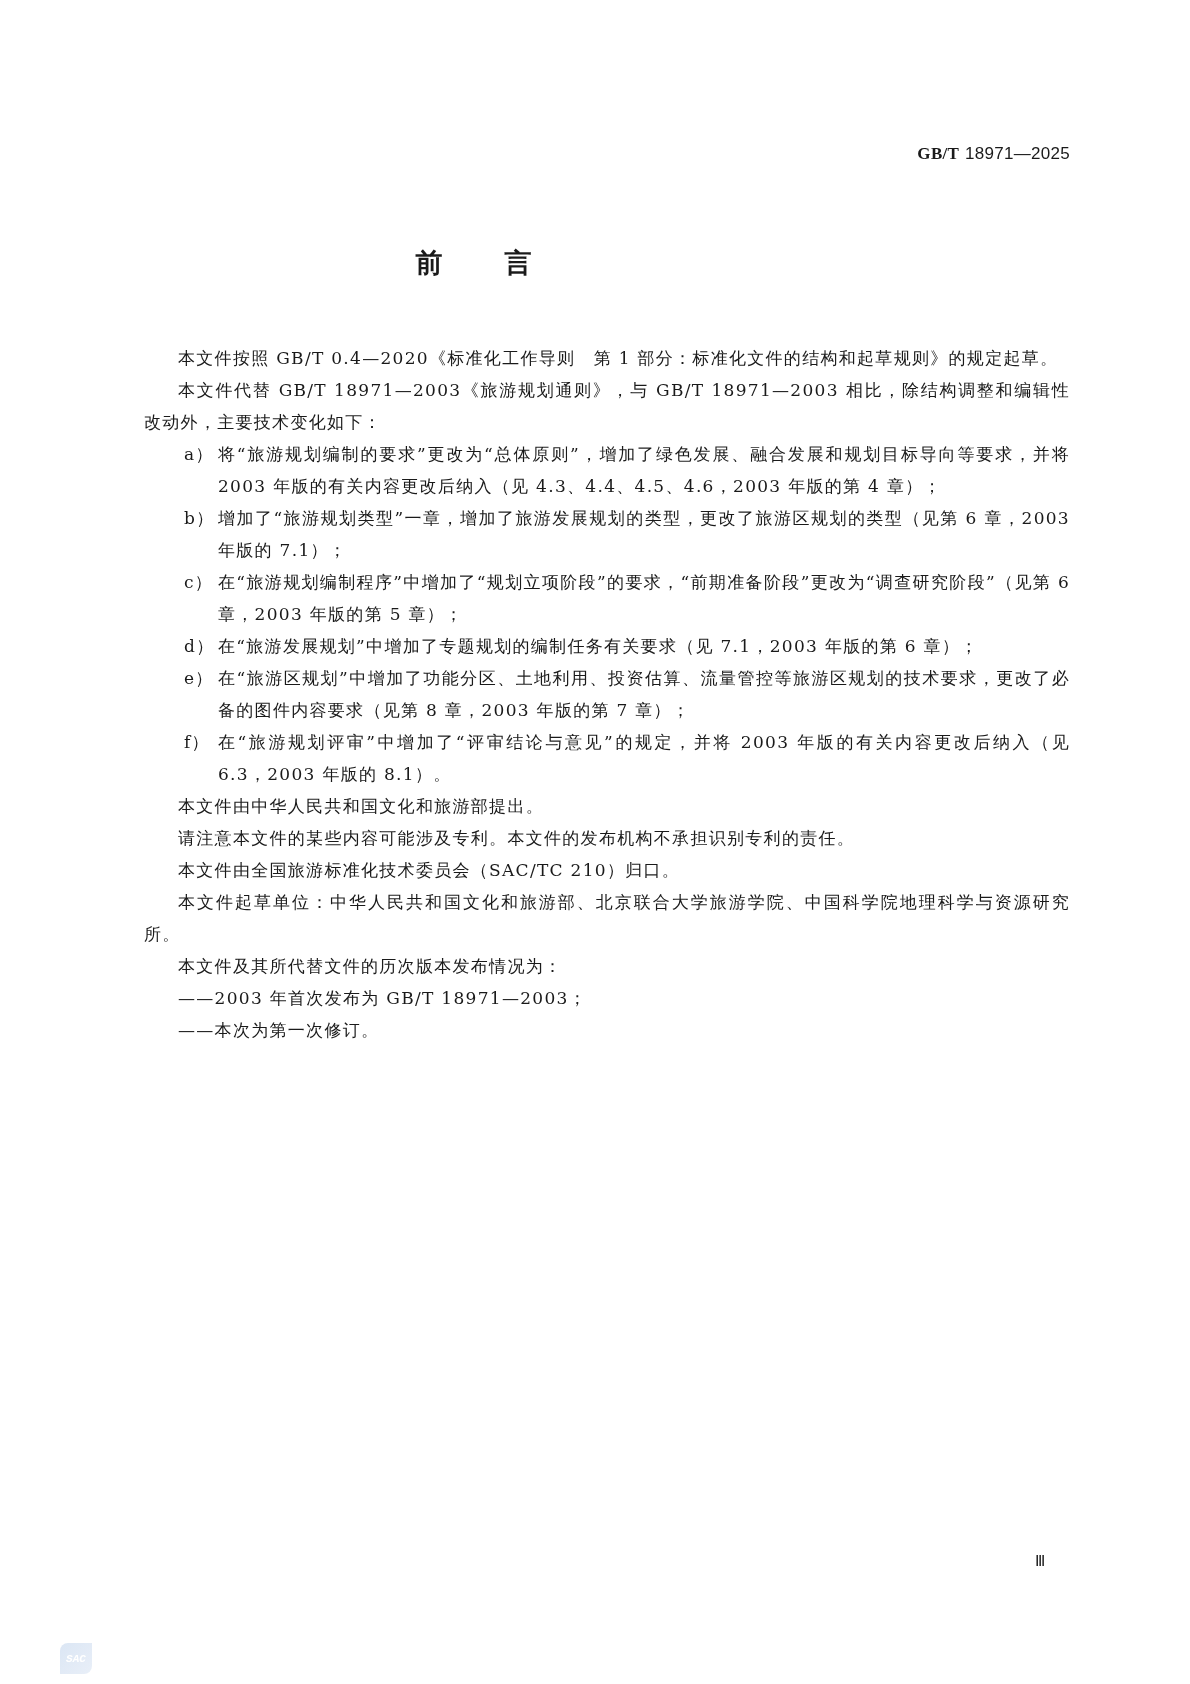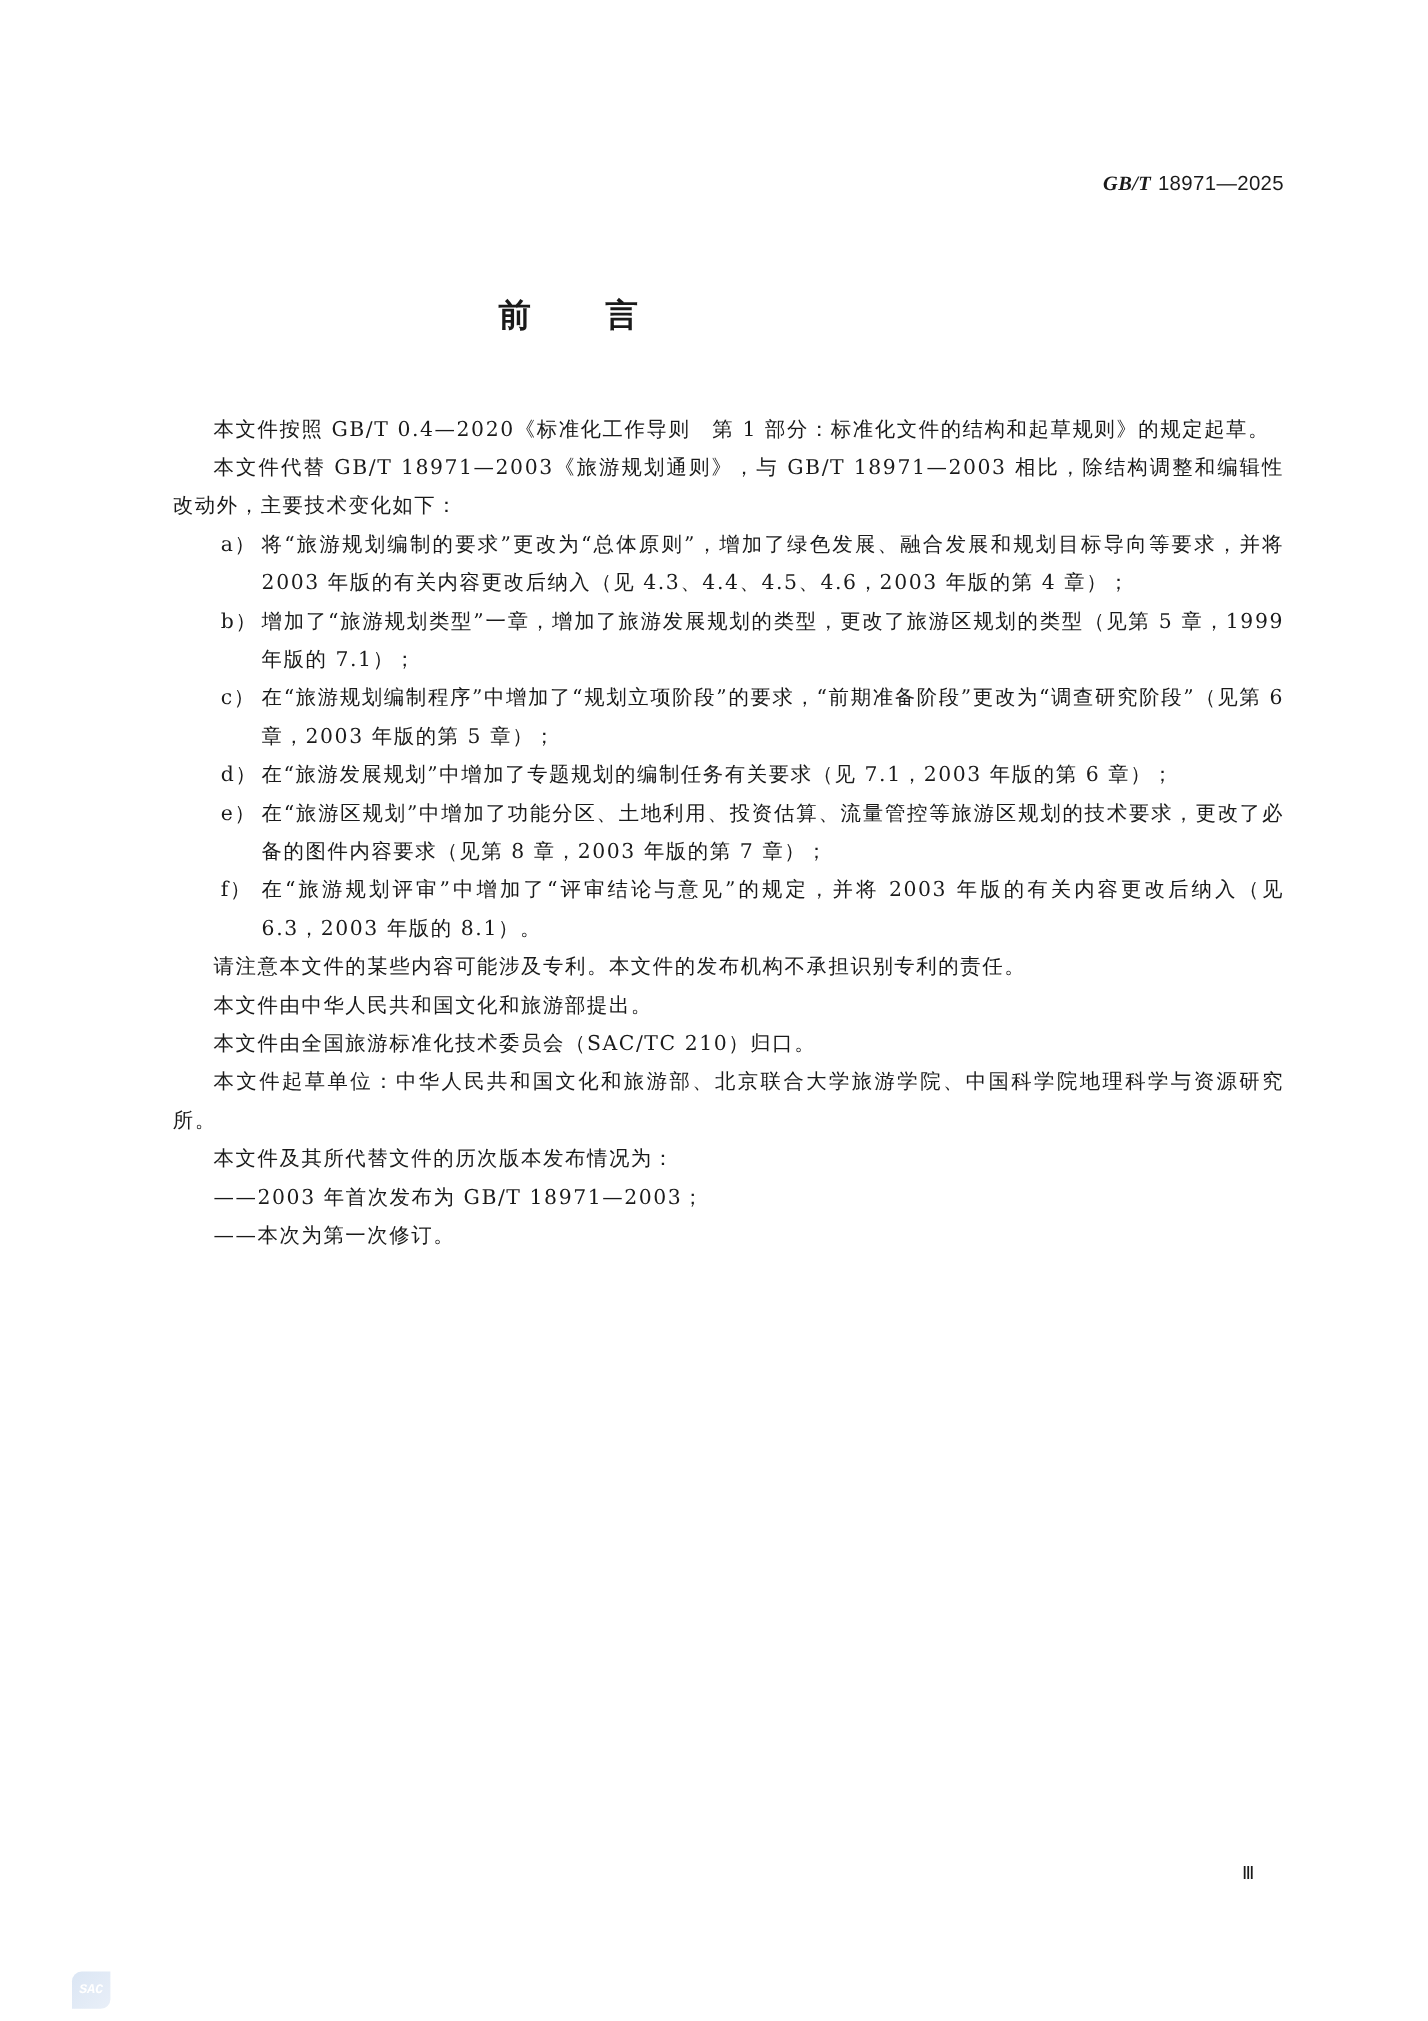--- a/index.html
+++ b/index.html
@@ -5,21 +5,21 @@
     html, body { margin: 0; padding: 0; background: #ffffff; }
     body {
       width: 1190px; height: 1684px; position: relative; overflow: hidden;
       font-family: "DejaVu Serif", "Liberation Serif", serif;
       color: #1a1a1a;
     }
     .std-number {
       position: absolute; top: 143px; right: 120px;
       font-size: 17px; letter-spacing: 0.3px;
     }
-    .std-number .gb { font-weight: bold; font-family: "Liberation Serif", serif; font-style: italic; }
+    .std-number .gb { font-weight: bold; font-family: "Liberation Serif", serif; }
     .std-number .num { font-family: "Liberation Sans", sans-serif; }
     .title {
       position: absolute; top: 245px; left: 0; width: 947px; text-align: center;
       font-size: 27px; font-weight: bold; letter-spacing: 62px;
       font-family: "DejaVu Sans", sans-serif;
       padding-left: 62px; box-sizing: border-box;
     }
     .body {
       position: absolute; top: 342px; left: 144px; width: 926px;
       font-size: 17px; line-height: 32px; letter-spacing: 1.3px;
@@ -55,41 +55,41 @@
 <div class="body">
   <div class="p">本文件按照 GB/T 0.4—2020《标准化工作导则　第 1 部分：标准化文件的结构和起草规则》的规定起草。</div>
   <div class="p">本文件代替 GB/T 18971—2003《旅游规划通则》，与 GB/T 18971—2003 相比，除结构调整和编辑性改动外，主要技术变化如下：</div>
 
   <div class="item">
     <span class="label">a）</span>
     <span class="text">将“旅游规划编制的要求”更改为“总体原则”，增加了绿色发展、融合发展和规划目标导向等要求，并将 2003 年版的有关内容更改后纳入（见 4.3、4.4、4.5、4.6，2003 年版的第 4 章）；</span>
   </div>
   <div class="item">
     <span class="label">b）</span>
-    <span class="text">增加了“旅游规划类型”一章，增加了旅游发展规划的类型，更改了旅游区规划的类型（见第 5 章，1999 年版的 7.1）；</span>
+    <span class="text">增加了“旅游规划类型”一章，增加了旅游发展规划的类型，更改了旅游区规划的类型（见第 6 章，2003 年版的 7.1）；</span>
   </div>
   <div class="item">
     <span class="label">c）</span>
     <span class="text">在“旅游规划编制程序”中增加了“规划立项阶段”的要求，“前期准备阶段”更改为“调查研究阶段”（见第 6 章，2003 年版的第 5 章）；</span>
   </div>
   <div class="item">
     <span class="label">d）</span>
     <span class="text">在“旅游发展规划”中增加了专题规划的编制任务有关要求（见 7.1，2003 年版的第 6 章）；</span>
   </div>
   <div class="item">
     <span class="label">e）</span>
     <span class="text">在“旅游区规划”中增加了功能分区、土地利用、投资估算、流量管控等旅游区规划的技术要求，更改了必备的图件内容要求（见第 8 章，2003 年版的第 7 章）；</span>
   </div>
   <div class="item">
     <span class="label">f）</span>
     <span class="text">在“旅游规划评审”中增加了“评审结论与意见”的规定，并将 2003 年版的有关内容更改后纳入（见 6.3，2003 年版的 8.1）。</span>
   </div>
 
+  <div class="p">本文件由中华人民共和国文化和旅游部提出。</div>
   <div class="p">请注意本文件的某些内容可能涉及专利。本文件的发布机构不承担识别专利的责任。</div>
-  <div class="p">本文件由中华人民共和国文化和旅游部提出。</div>
   <div class="p">本文件由全国旅游标准化技术委员会（SAC/TC 210）归口。</div>
   <div class="p">本文件起草单位：中华人民共和国文化和旅游部、北京联合大学旅游学院、中国科学院地理科学与资源研究所。</div>
   <div class="p">本文件及其所代替文件的历次版本发布情况为：</div>
   <div class="dash">——2003 年首次发布为 GB/T 18971—2003；</div>
   <div class="dash">——本次为第一次修订。</div>
 </div>
 
 <div class="page-num">Ⅲ</div>
 
 <div class="logo">

